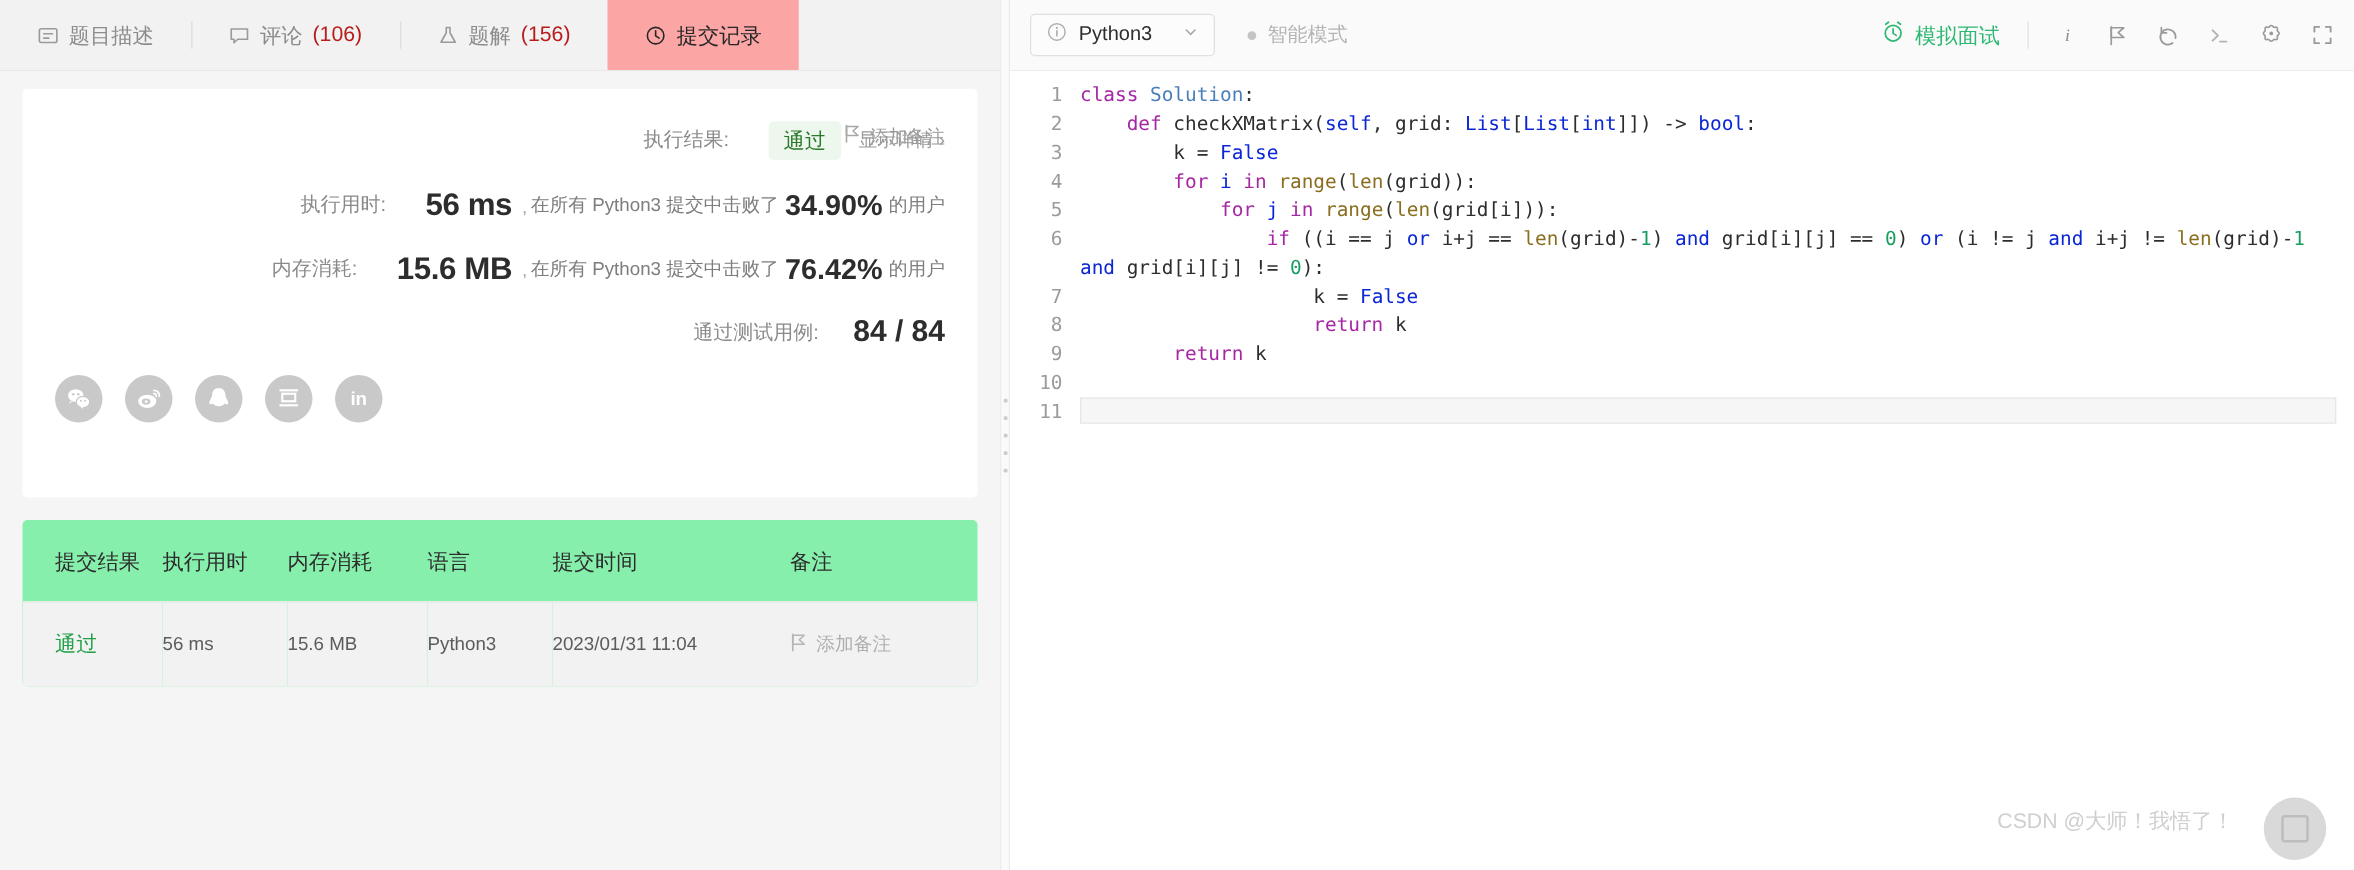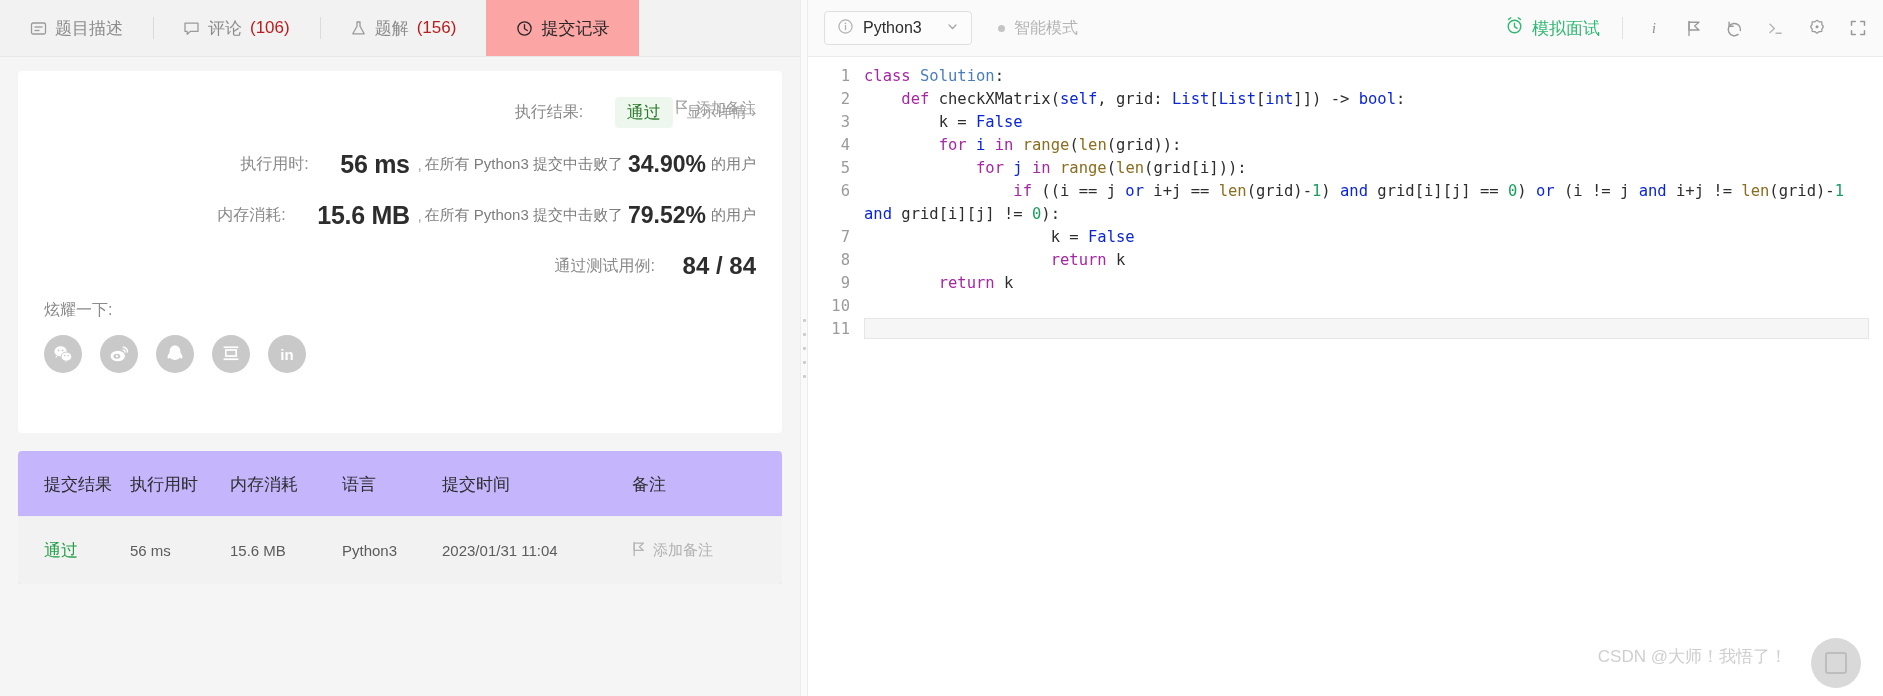--- a/index.html
+++ b/index.html
@@ -112,21 +112,21 @@
     border-radius: 4px;
     display: flex; align-items: center; justify-content: center;
     gap: 8px;
     font-size: 16px;
     cursor: pointer;
     margin-top: 4px;
   }
 
   
   .table-card {
-    background: #c4b5fd;
+    background: #86efac;
     border-radius: 4px;
     margin-top: 18px;
     overflow: hidden;
   }
   .tbl { width: 100%; border-collapse: collapse; table-layout: fixed; }
   .tbl th {
     text-align: left;
     font-size: 17px; font-weight: normal; color: #2d2d2d;
     padding: 22px 0 20px 0;
     border-bottom: 1px solid #eeeeee;
@@ -330,30 +330,29 @@
           <span class="midtext">在所有 Python3 提交中击败了</span>
           <span class="pct">34.90%</span>
           <span class="midtext">的用户</span>
         </div>
 
         <div class="row">
           <span class="lbl">内存消耗:</span>
           <span class="bignum">15.6 MB</span>
           <span class="sep">,</span>
           <span class="midtext">在所有 Python3 提交中击败了</span>
-          <span class="pct">79.52%</span>
+          <span class="pct">76.42%</span>
           <span class="midtext">的用户</span>
         </div>
 
         <div class="row tight">
           <span class="lbl wide">通过测试用例:</span>
           <span class="cases">84 / 84</span>
         </div>
 
-        <div class="share-label">炫耀一下:</div>
 
         <div class="share-icons">
           <div class="sicon">
             <svg width="22" height="22" viewBox="0 0 22 22">
                 <ellipse cx="8.6" cy="8.4" rx="6.2" ry="5.1" fill="#fff"></ellipse>
                 <path d="M5.6 13.4 3.4 15l.7-2.3z" fill="#fff"></path>
                 <ellipse cx="14.4" cy="13.6" rx="5.4" ry="4.5" fill="#fff" stroke="#c9c9c9" stroke-width="1"></ellipse>
                 <path d="M12.6 17.9 14.6 19l-.5-1.8z" fill="#fff"></path>
                 <circle cx="6.6" cy="7.4" r="0.95" fill="#c9c9c9"></circle>
                 <circle cx="10.6" cy="7.4" r="0.95" fill="#c9c9c9"></circle>

